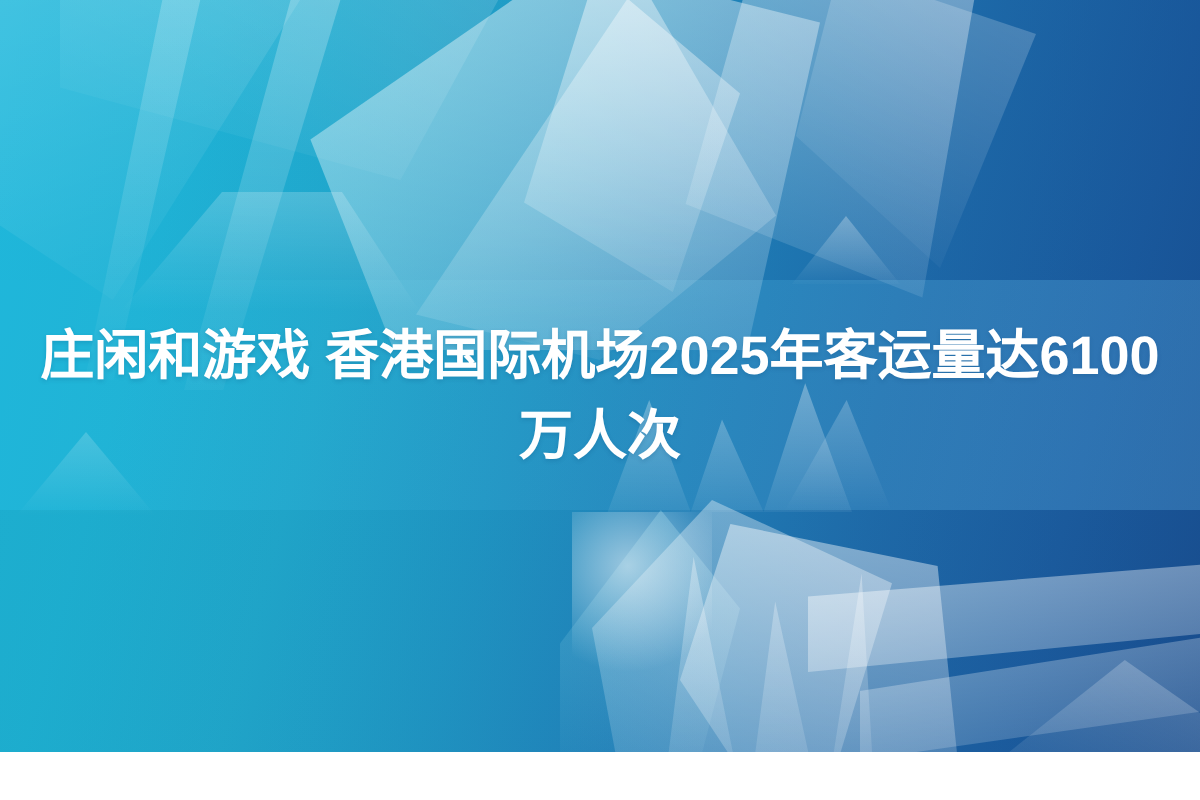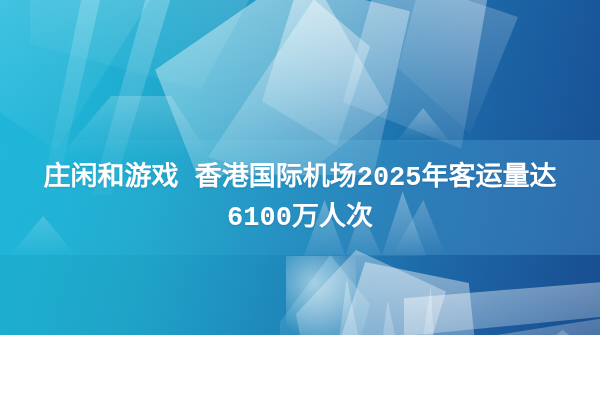--- a/index.html
+++ b/index.html
@@ -5,23 +5,23 @@
 <style>
   html, body {
     margin: 0;
     padding: 0;
     background: #ffffff;
   }
 
   #banner {
     position: relative;
     width: 600px;
-    height: 335px;
+    height: 376px;
     overflow: hidden;
-    font-family: Liberation Mono, monospace;
+    font-family: Liberation Sans, sans-serif;
     
     background:
       linear-gradient(105deg,
         #1fb8dc 0%,
         #1fb3d6 16%,
         #21a8cd 30%,
         #2096c4 44%,
         #2182ba 58%,
         #2170ae 72%,
         #1f63a6 86%,

